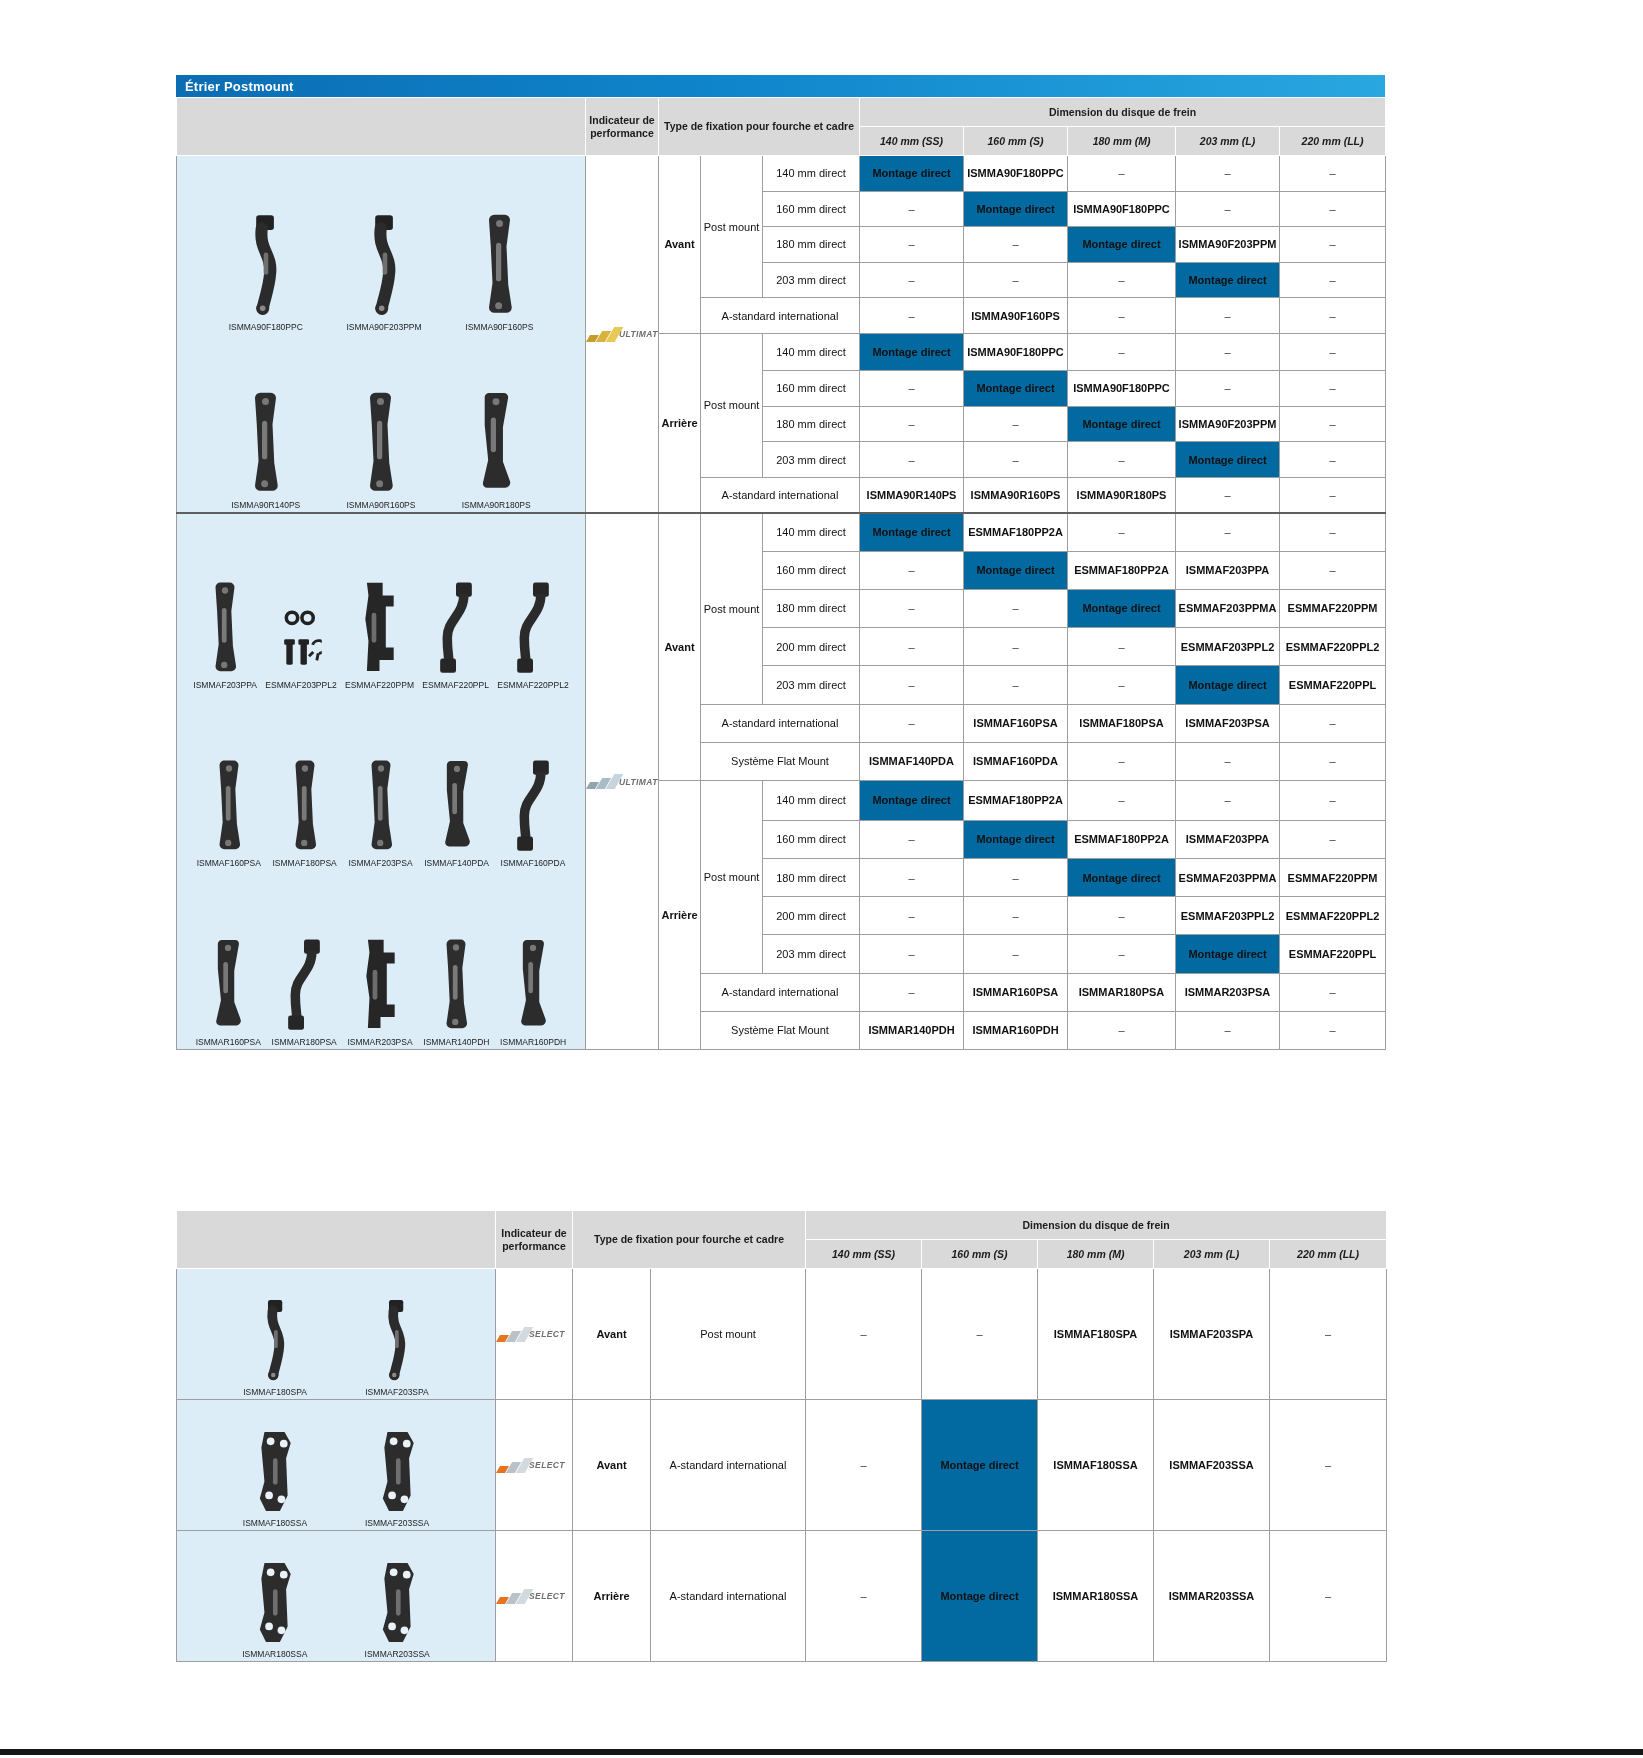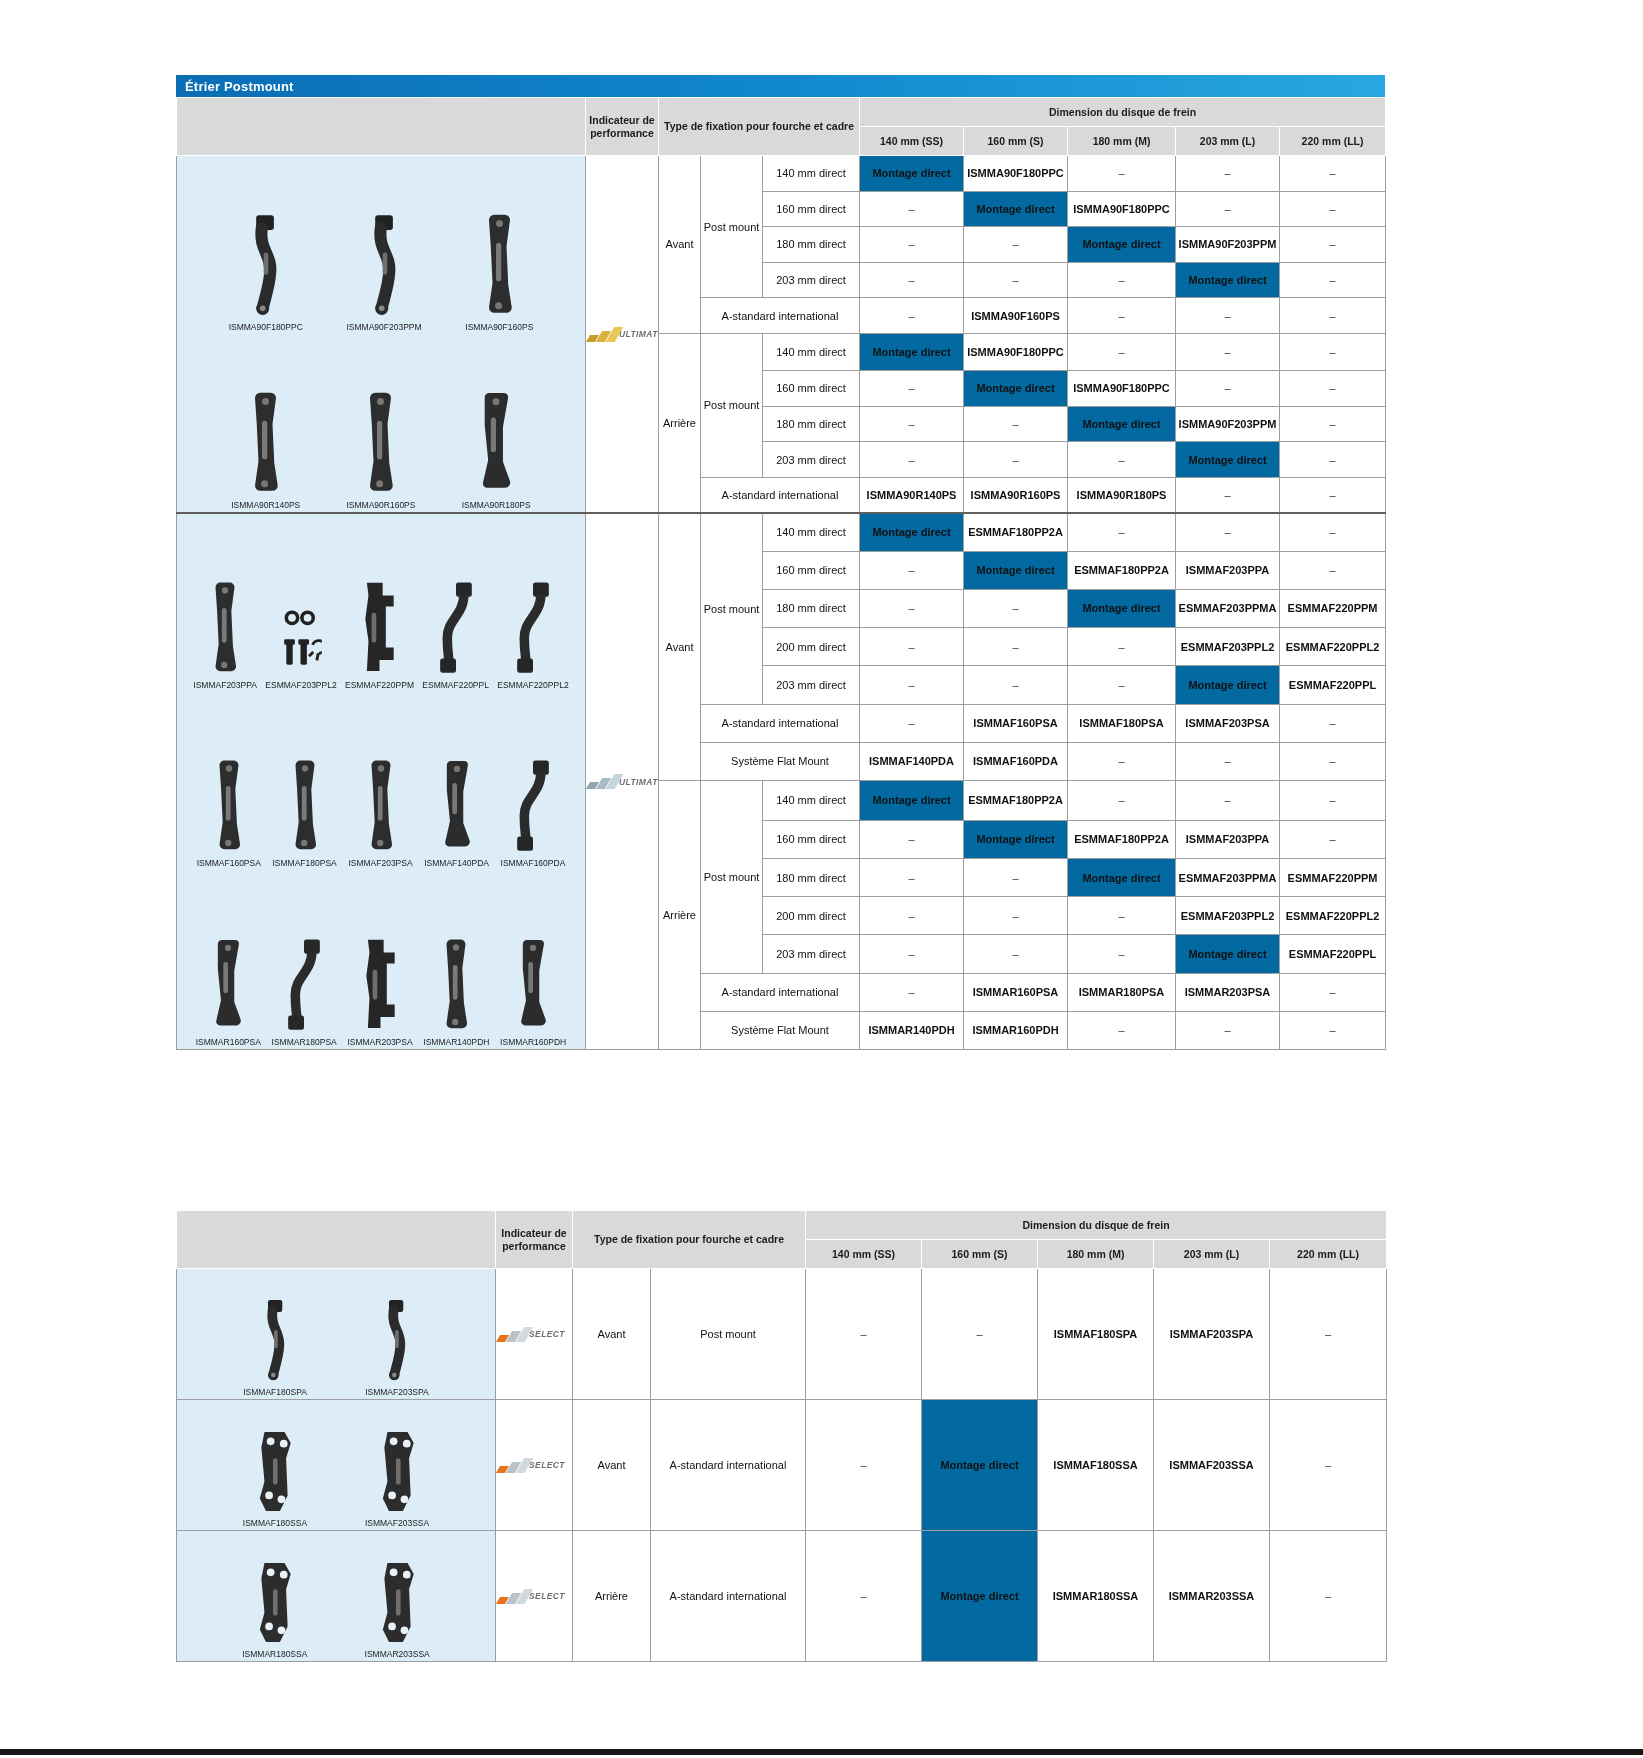--- a/index.html
+++ b/index.html
@@ -12,37 +12,37 @@
 
   .tbar{height:22px;background:linear-gradient(90deg,#0b6db4,#0f85cb 45%,#29a7e0);
         color:#fff;font-weight:bold;font-size:13px;display:flex;align-items:center;
         padding-left:9px;box-sizing:border-box;letter-spacing:.2px;}
 
   table.grid{border-collapse:collapse;table-layout:fixed;width:1209px;background:#fff;}
   table.grid th{background:#d9d9d9;color:#1c1c1c;font-size:10.5px;font-weight:bold;
         border:1px solid #fff;padding:1px 2px;line-height:1.15;}
   table.grid thead tr{height:29px;}
   th.disc-h{font-size:11px;}
-  th.col-h{font-size:10.5px;}
+  th.col-h{font-size:10.5px;font-style:italic;}
 
   table.grid td{border:1px solid #9e9e9e;padding:0 2px;text-align:center;vertical-align:middle;
         font-size:11px;color:#111;line-height:1.1;box-sizing:border-box;overflow:hidden;}
   tr.ru{height:35.6px;}
   tr.ra{height:38.21px;}
   tr.t2row{height:130px;}
   tr.sec-top td{border-top:1.6px solid #6f6f6f;}
   tr.grp-top td{border-top:2px solid #5f5f5f;}
   table.grid tr:first-child td{border-top:1px solid #8a8a8a;}
 
   td.val{font-weight:bold;}
   td.val.dash{font-weight:normal;color:#333;}
   td.val.hl{background:#0369a1;}
   td.size-cell{font-weight:normal;}
   td.mount-cell{font-weight:normal;}
-  td.pos-cell{font-weight:normal;}
+  td.pos-cell{font-weight:bold;}
   td.perf-cell{background:#fff;}
 
   td.img-cell{background:#dcedf8;padding:0;vertical-align:top;}
   .img-row{display:flex;justify-content:space-evenly;align-items:flex-end;box-sizing:border-box;
         padding:0 6px 2px 6px;}
   .img-item{display:flex;flex-direction:column;align-items:center;justify-content:flex-end;}
   .img-label{font-size:8.5px;color:#222;margin-top:5px;white-space:nowrap;}
 
   .logo{display:flex;align-items:center;}
   .bars{display:flex;align-items:flex-end;gap:2px;justify-content:center;}

